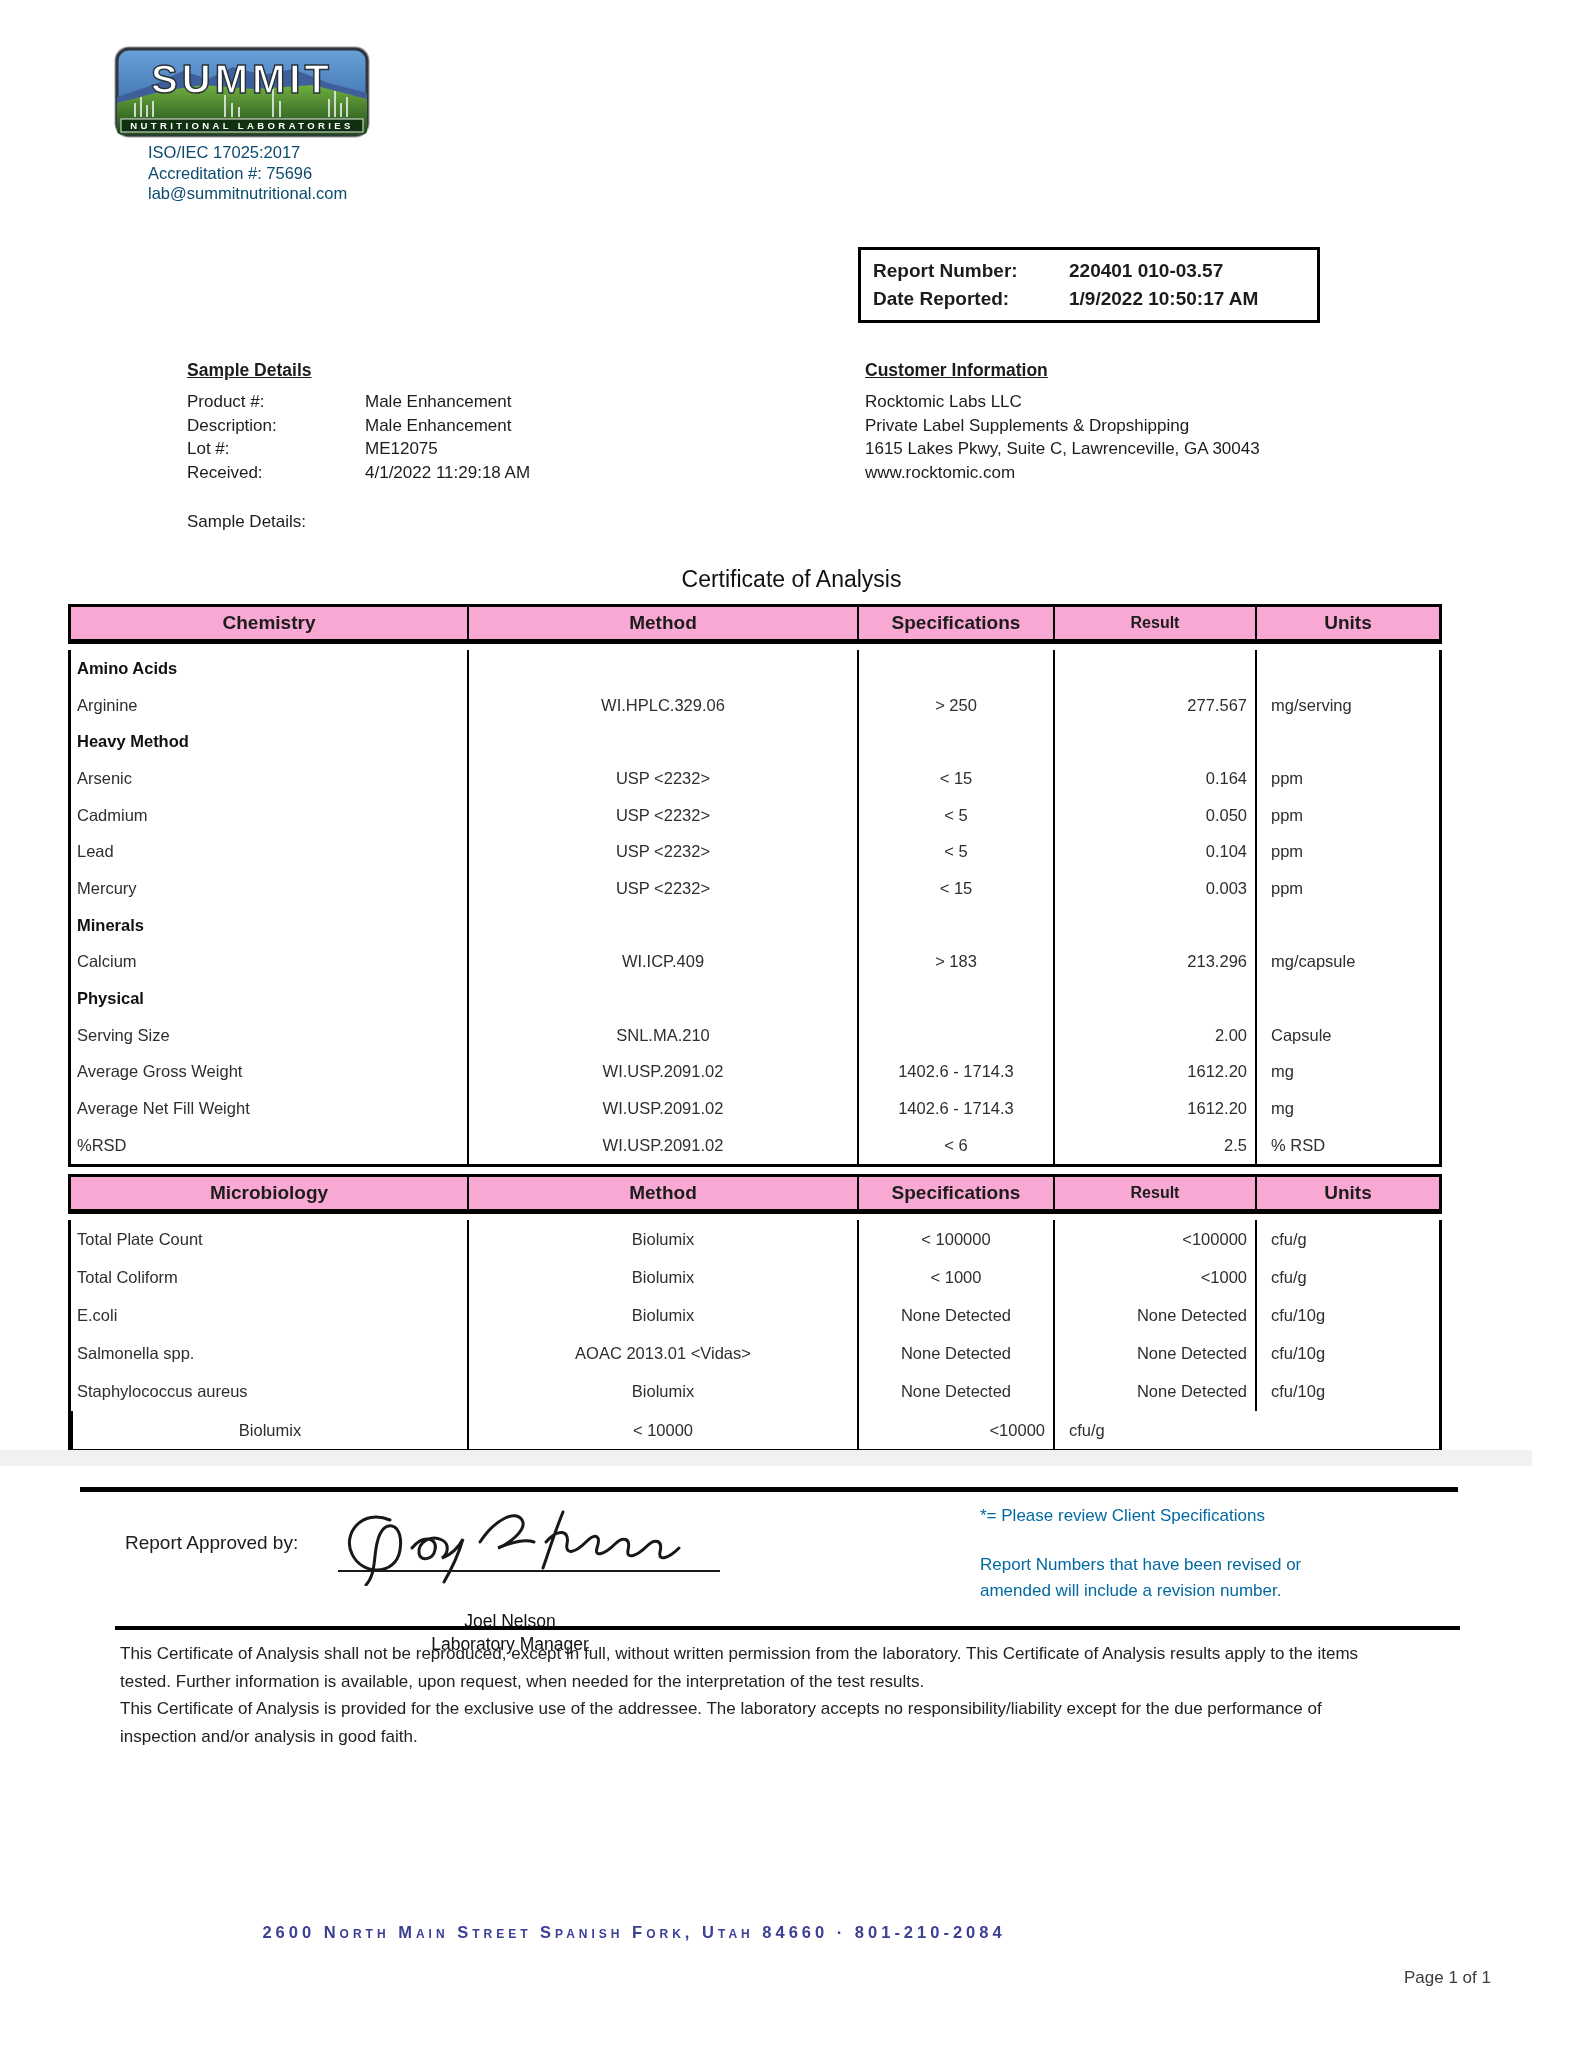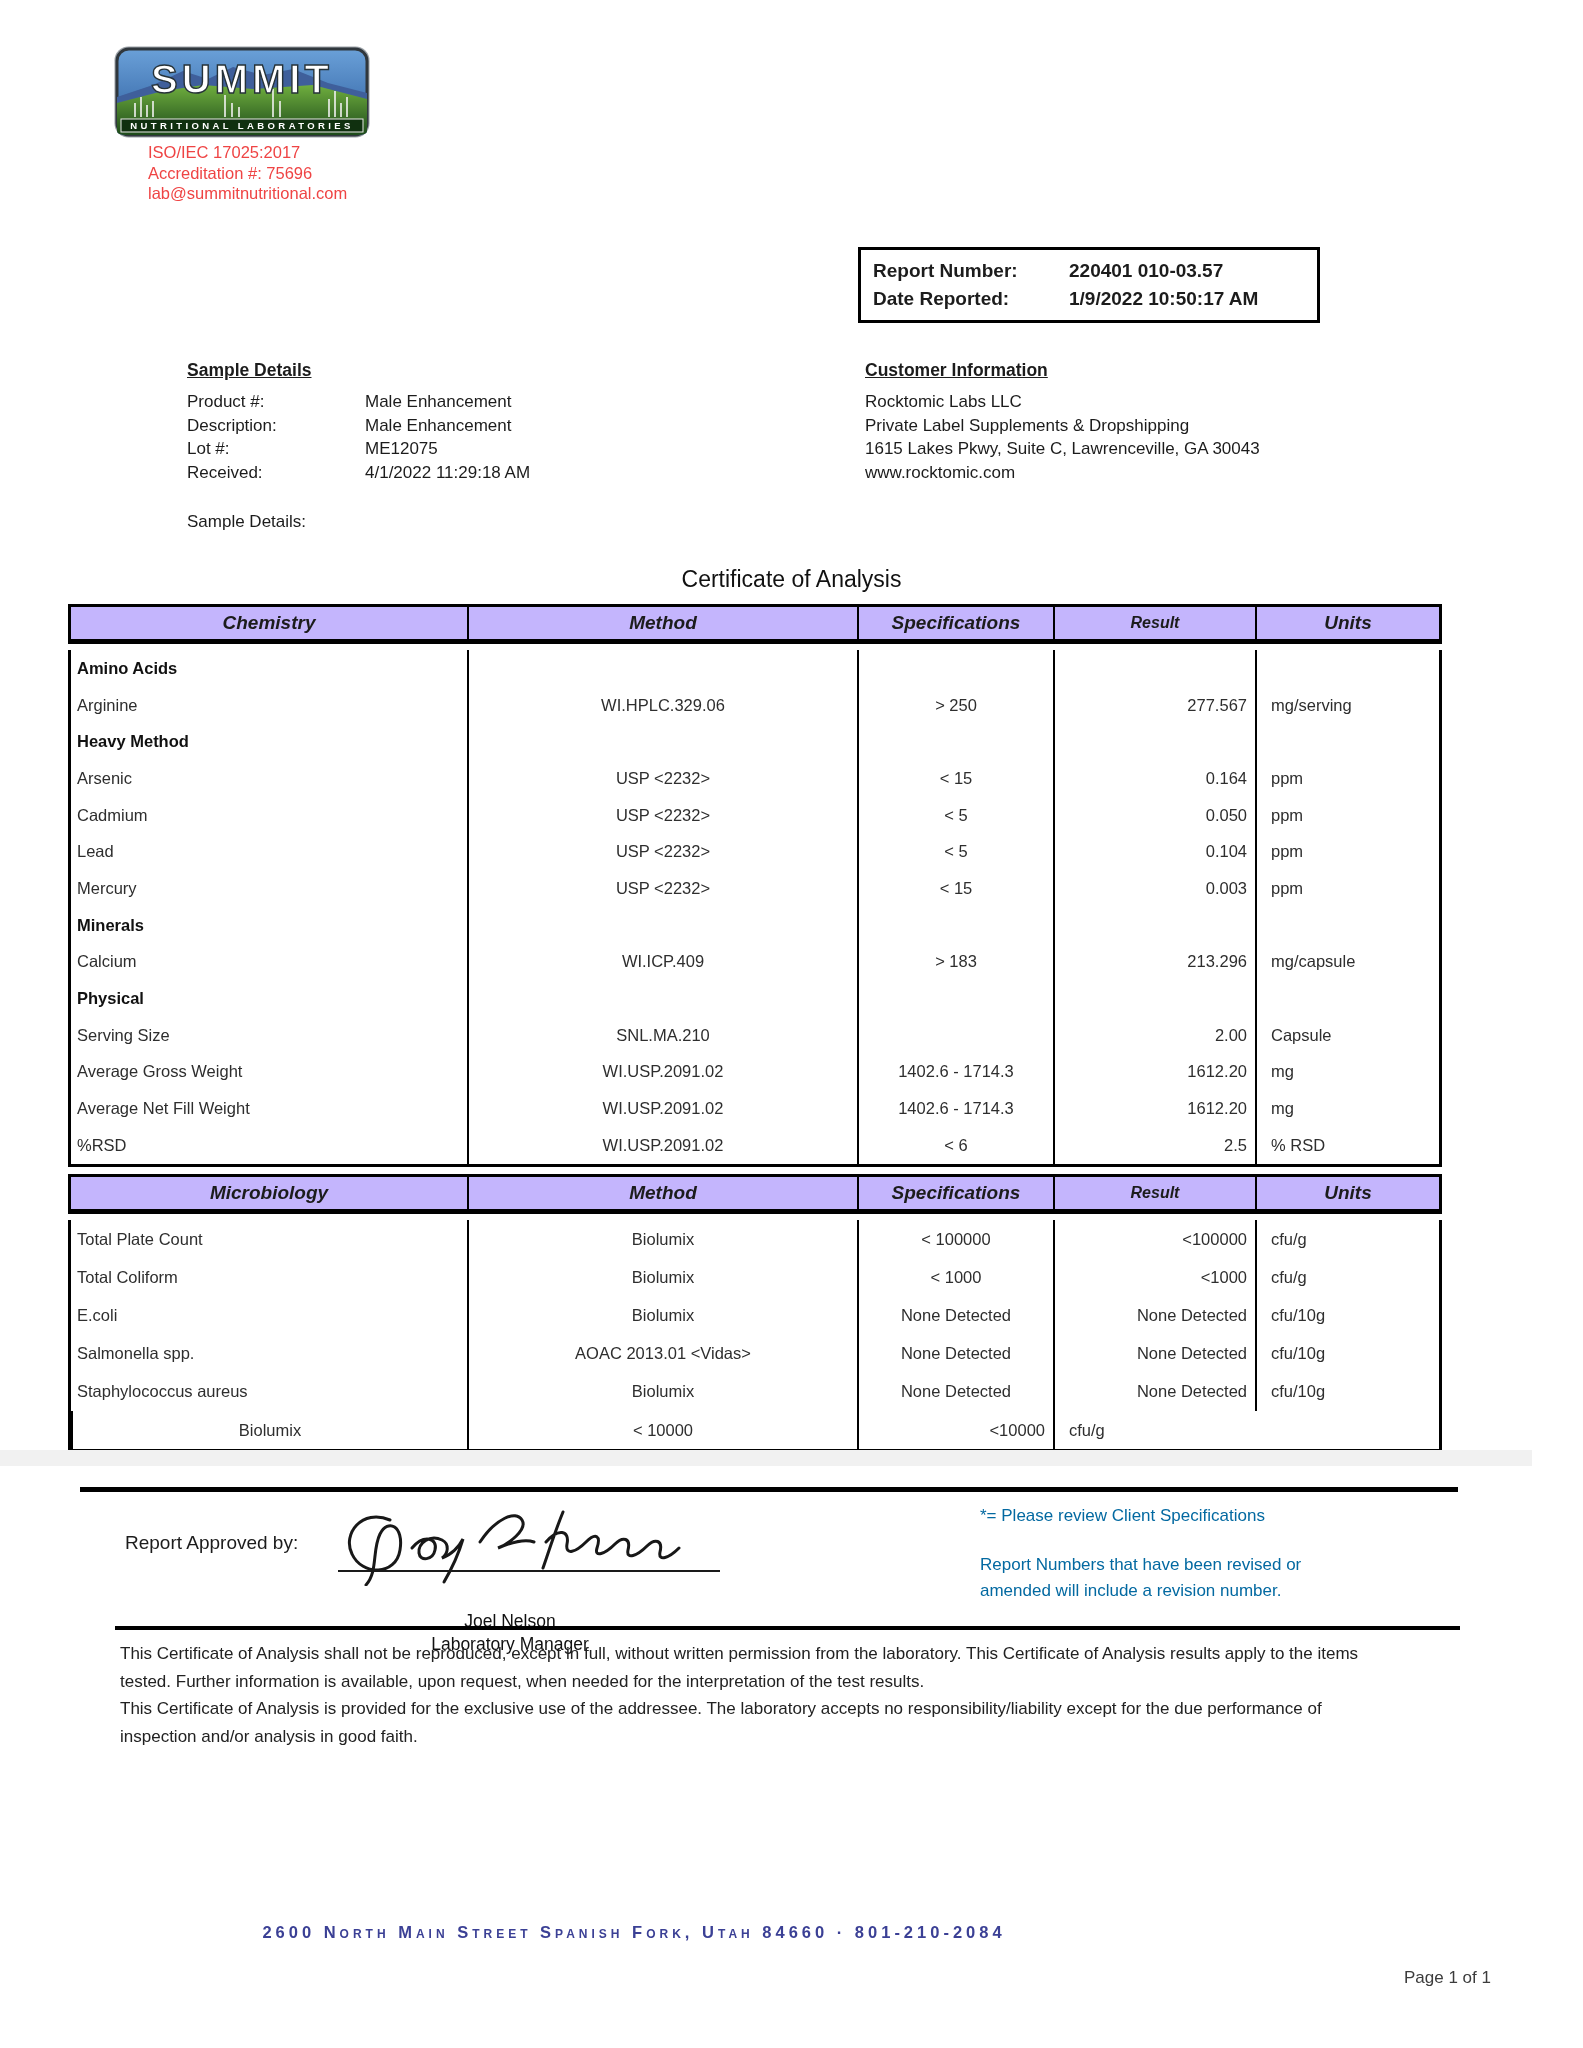--- a/index.html
+++ b/index.html
@@ -4,21 +4,21 @@
 <style>
   * { margin: 0; padding: 0; box-sizing: border-box; }
   html, body { background: #ffffff; }
   body { font-family: "Liberation Sans", sans-serif; color: #1c1c1c; }
   .page { position: relative; width: 1583px; height: 2048px; background: #fff; overflow: hidden; }
 
   
   .logo { position: absolute; left: 113px; top: 45px; width: 258px; height: 94px; }
   .logo svg { display: block; }
 
-  .accr { position: absolute; left: 148px; top: 142px; font-size: 16.5px; line-height: 20.5px; color: #ef4444; }
+  .accr { position: absolute; left: 148px; top: 142px; font-size: 16.5px; line-height: 20.5px; color: #0c4a6e; }
 
   
   .report-box { position: absolute; left: 858px; top: 247px; width: 462px; height: 76px;
     border: 3px solid #000; padding: 7px 12px 0 12px; }
   .rb-row { display: flex; font-weight: bold; font-size: 19px; line-height: 28px; }
   .rb-label { width: 196px; }
 
   
   .section-title { font-weight: bold; font-size: 17.5px; text-decoration: underline; }
   .sample { position: absolute; left: 187px; top: 360px; width: 520px; font-size: 17px; }
@@ -29,21 +29,21 @@
   .customer { position: absolute; left: 865px; top: 360px; width: 560px; font-size: 17px; }
   .customer .lines { margin-top: 9px; line-height: 23.5px; }
 
   
   .coa-title { position: absolute; left: 0; top: 566px; width: 1583px; text-align: center;
     font-size: 23px; color: #111; }
 
   
   .thead { position: absolute; left: 68px; width: 1374px; height: 40px;
     display: grid; grid-template-columns: 396px 390px 196px 202px auto;
-    border: 3px solid #000; border-bottom: 5px solid #000; background: #c4b5fd; font-style: italic; }
+    border: 3px solid #000; border-bottom: 5px solid #000; background: #f9a8d4; }
   .thead .hcell { display: flex; align-items: center; justify-content: center;
     font-weight: bold; font-size: 19px; border-left: 2px solid #000; }
   .thead .hcell:first-child { border-left: none; }
   .thead .hcell.result-h { font-size: 16px; }
   .tbody { position: absolute; left: 68px; width: 1374px;
     display: grid; grid-template-columns: 396px 390px 196px 202px auto;
     border: 3px solid #000; border-top: none; background: #fff; }
   .chem-head { top: 604px; }
   .chem-body { top: 650px; grid-auto-rows: 36.7px; }
   .micro-head { top: 1174px; }

